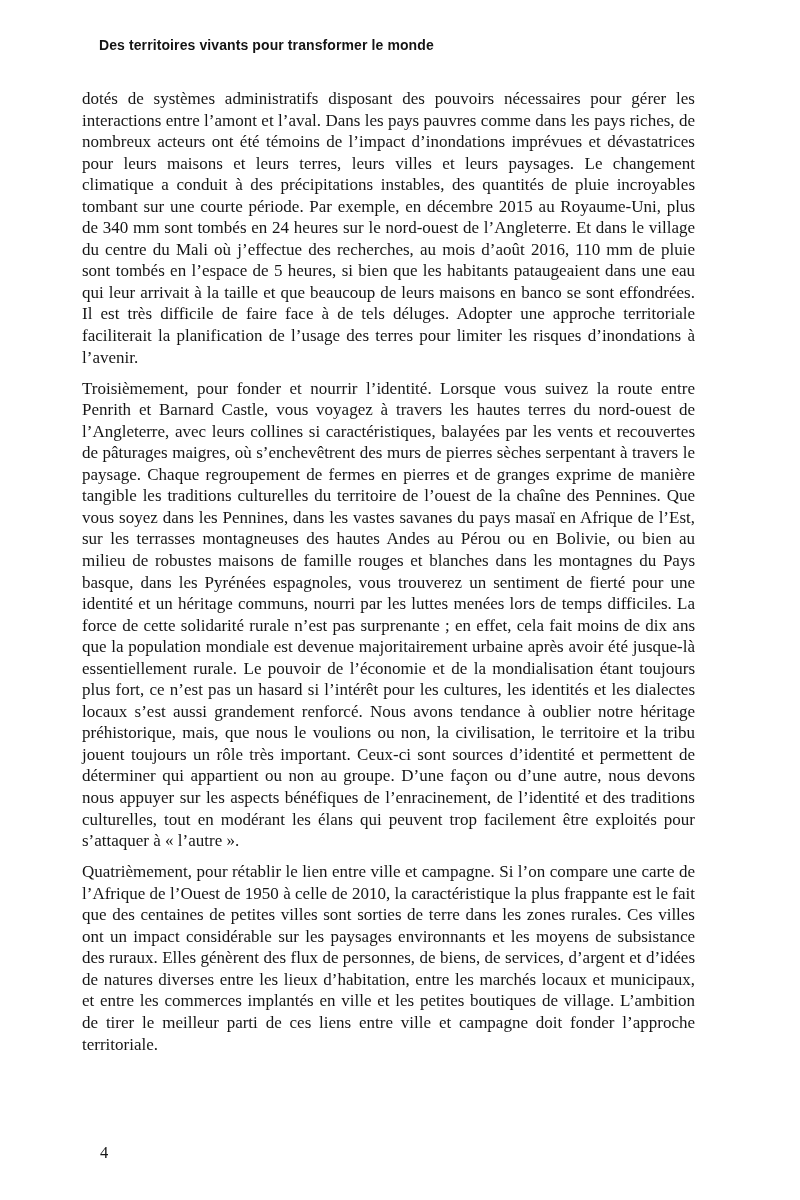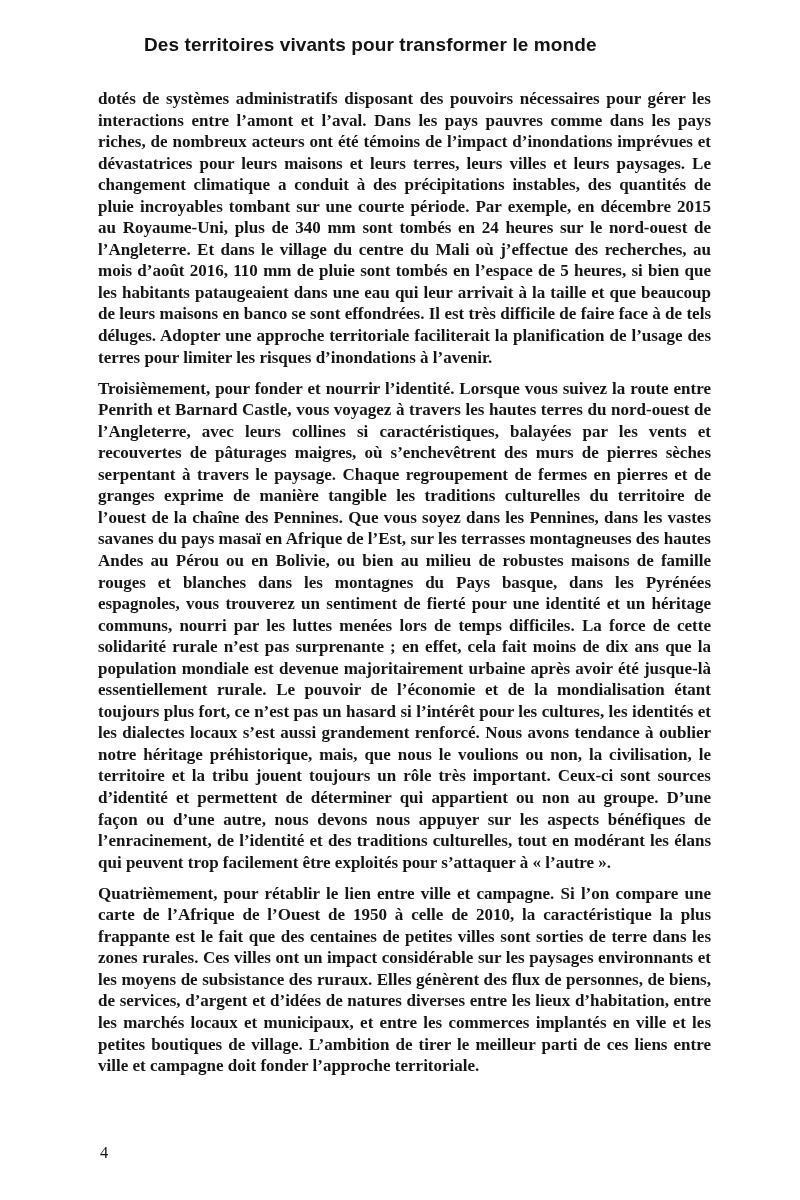--- a/index.html
+++ b/index.html
@@ -14,32 +14,30 @@
     background: #ffffff;
     overflow: hidden;
   }
   .running-header {
     position: absolute;
     left: 99px;
     top: 37px;
     width: 620px;
     font-family: "Liberation Sans", sans-serif;
     font-weight: bold;
-    font-size: 19px;
+    font-size: 14px;
     line-height: 16px;
     color: #141414;
     letter-spacing: 0.1px;
-    margin-left: 45px;
   }
   .body-text {
     position: absolute;
-    left: 98px;
+    left: 82px;
     top: 88px;
     width: 613px;
-    font-weight: bold;
   }
   .body-text p {
     margin: 0 0 9.5px 0;
     font-family: "Liberation Serif", serif;
     font-size: 17px;
     line-height: 21.55px;
     text-align: justify;
     color: #161616;
   }
   .page-number {

